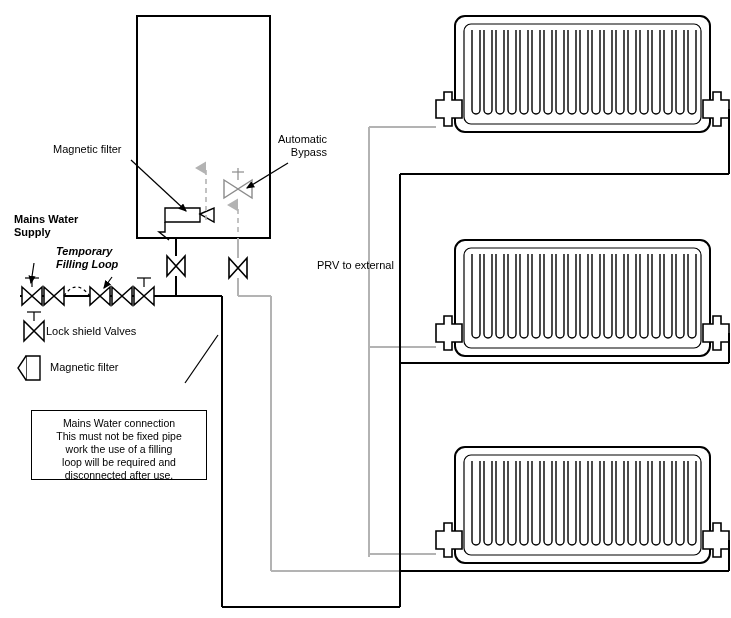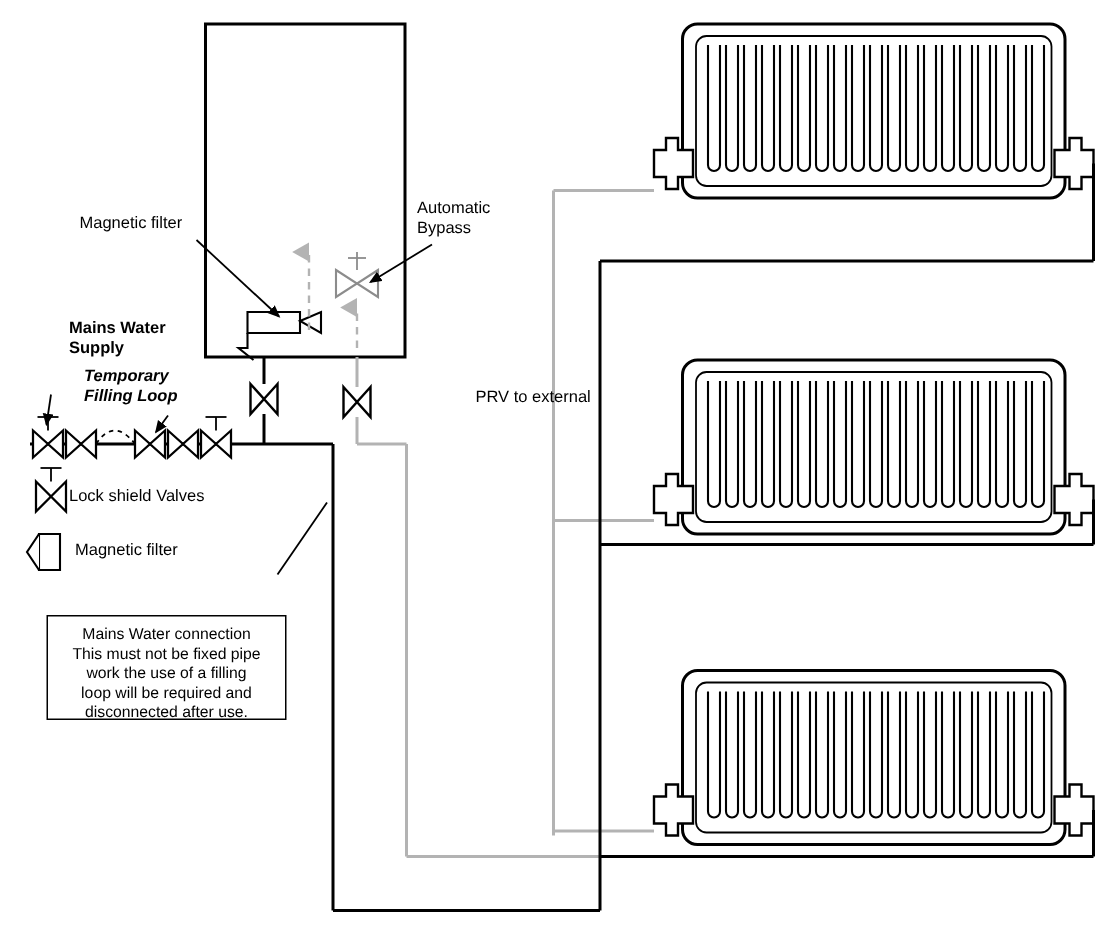--- a/index.html
+++ b/index.html
@@ -250,34 +250,34 @@
       <path d="M288,163 L247,188" marker-end="url(#arrowEnd)"></path>
       <path d="M34,263 L31,283" marker-end="url(#arrowEnd)"></path>
       <path d="M112,277 L104,288" marker-end="url(#arrowEnd)"></path>
       <path d="M185,383 L218,335"></path>
     </g>
 
   </svg>
 
   <div class="lbl" style="left:53px; top:143px;">Magnetic filter</div>
 
-  <div class="lbl" style="left:278px; top:133px; text-align:left;">Automatic
+  <div class="lbl" style="left:278px; top:133px; text-align:right;">Automatic
 Bypass</div>
 
-  <div class="lbl bold" style="left:14px; top:213px;margin-left:32px;">Mains Water
+  <div class="lbl bold" style="left:14px; top:213px;">Mains Water
 Supply</div>
 
   <div class="lbl bold" style="left:56px; top:245px; text-align:left;font-style:italic;">Temporary
 Filling Loop</div>
 
   <div class="lbl" style="left:277px; top:259px;margin-left:40px;">PRV to external</div>
 
   <div class="lbl" style="left:46px; top:325px;">Lock shield Valves</div>
 
   <div class="lbl" style="left:50px; top:361px;">Magnetic filter</div>
 
-  <div class="note-box" style="left:31px; top:410px; width:160px; height:70px;">Mains Water connection
+  <div class="note-box" style="left:31px; top:410px; width:176px; height:70px;">Mains Water connection
 This must not be fixed pipe
 work the use of a filling
 loop will be required and
 disconnected after use.</div>
 
 </div>
 
 </body></html>

